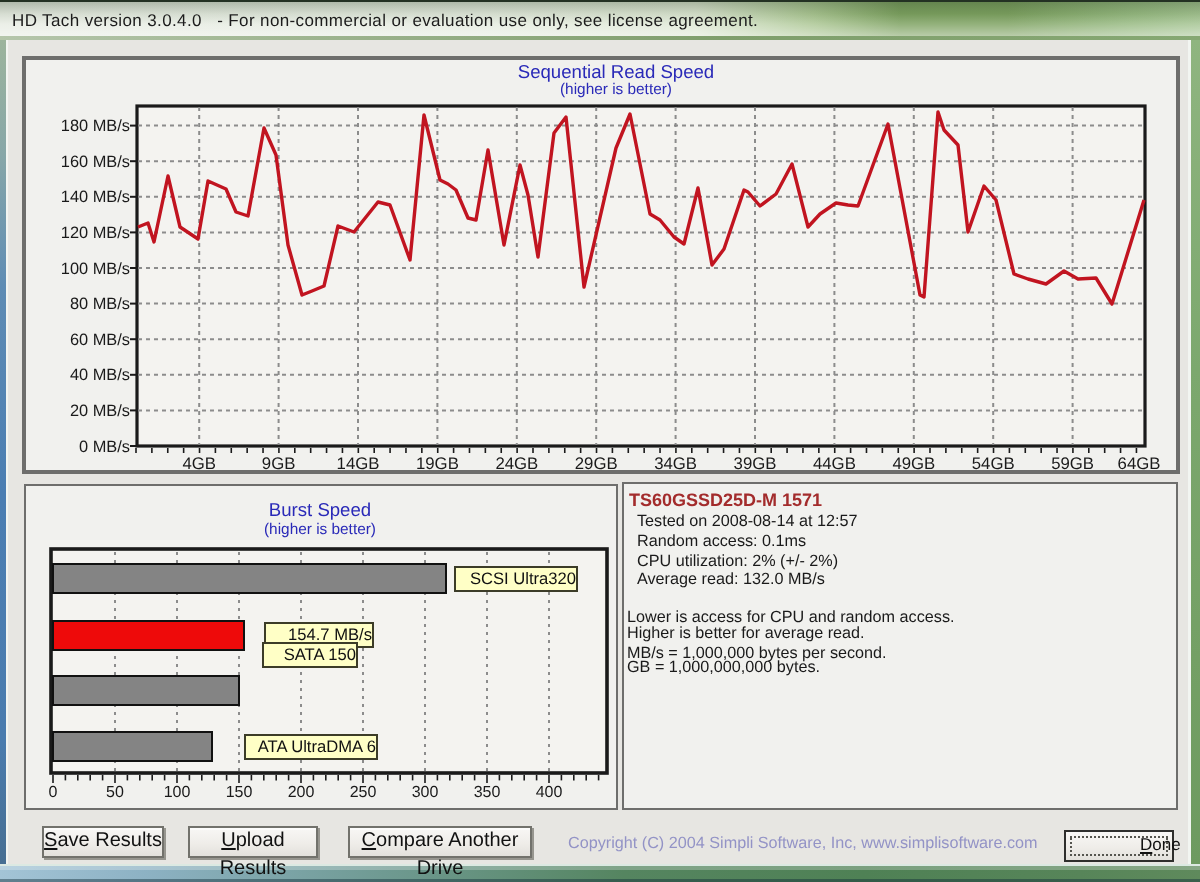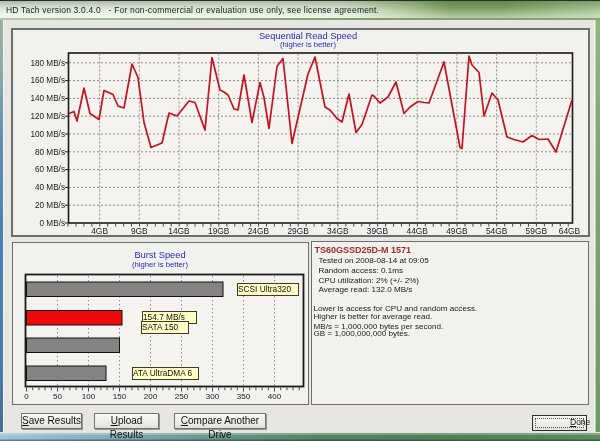--- a/index.html
+++ b/index.html
@@ -27,21 +27,21 @@
 
 .panel { position:absolute; background:#f1f1ee; border:2px solid #6e6e6c; }
 #chartpanel { left:11.3px; top:27.5px; width:578.5px; height:209.5px; }
 #burstpanel { left:11.5px; top:241.5px; width:297.5px; height:163.5px; border-width:1.5px; }
 #infopanel  { left:310.5px; top:241px; width:278.5px; height:164px; border-width:1.5px; }
 
 .bluetitle { position:absolute; color:#2a2ab8; font-size:9.3px; text-align:center; white-space:nowrap; }
 .small { position:absolute; font-size:8.1px; color:#1a1a1a; white-space:nowrap; }
 
 .badge { position:absolute; background:#ffffc6; border:1px solid #3c3c28; font-size:8.3px; color:#111;
-  text-align:left; white-space:nowrap;margin-left:10px; }
+  text-align:right; white-space:nowrap; }
 
 .btn { position:absolute; background:linear-gradient(to bottom,#f8f7f5 0%,#efede9 55%,#e3e1dc 100%);
   border:1px solid #72726c; font-size:10px; color:#111;
   text-align:center; box-shadow:inset 0 1px 0 #fcfcfb, 1px 1px 0 #97968f; }
 #done { border:1.5px solid #2e2e2c; box-shadow:none; outline:1px dotted #55554f; outline-offset:-4px;padding-left:37px; }
 
 svg { position:absolute; left:0; top:0; }
 </style>
 </head>
 <body>
@@ -288,27 +288,28 @@
       <text x="274.5" y="398.5">400</text>
     </g>
   </svg>
 
   <div class="badge" style="left:227px;  top:282.5px; width:62px; height:13px; line-height:11px;">SCSI Ultra320</div>
   <div class="badge" style="left:132px;  top:311px;   width:55px; height:13px;   line-height:11px;">154.7 MB/s</div>
   <div class="badge" style="left:131px;  top:321px;   width:48px; height:13px; line-height:11px;">SATA 150</div>
   <div class="badge" style="left:122px;  top:366.5px; width:67px; height:13px;   line-height:11px;">ATA UltraDMA 6</div>
 
   <div class="small" style="left:314.5px; top:244.8px; font-weight:bold; font-size:9px; color:#a32c2c;">TS60GSSD25D-M 1571</div>
-  <div class="small" style="left:318.5px; top:255.9px;">Tested on 2008-08-14 at 09:05</div>
+  <div class="small" style="left:318.5px; top:255.9px;">Tested on 2008-08-14 at 12:57</div>
   <div class="small" style="left:318.5px; top:265.8px;">Random access: 0.1ms</div>
   <div class="small" style="left:318.5px; top:275.8px;">CPU utilization: 2% (+/- 2%)</div>
   <div class="small" style="left:318.5px; top:285.1px;">Average read: 132.0 MB/s</div>
   <div class="small" style="left:313.5px; top:304.4px;">Lower is access for CPU and random access.</div>
   <div class="small" style="left:313.5px; top:312.1px;">Higher is better for average read.</div>
   <div class="small" style="left:313.5px; top:322.3px;">MB/s = 1,000,000 bytes per second.</div>
   <div class="small" style="left:313.5px; top:329.0px;">GB = 1,000,000,000 bytes.</div>
 
   <div class="btn" style="left:21px;  top:412.5px; width:61px; height:16px; line-height:14px;"><u>S</u>ave Results</div>
   <div class="btn" style="left:94px;  top:412.5px; width:65px; height:16px; line-height:14px;"><u>U</u>pload Results</div>
   <div class="btn" style="left:174px; top:412.5px; width:92px; height:16px; line-height:14px;"><u>C</u>ompare Another Drive</div>
   <div class="btn" id="done" style="left:532px; top:415px; width:55px; height:16.2px; line-height:12.5px; font-size:8.5px;"><u>D</u>one</div>
 
+  <div class="small" style="left:284px; top:416.5px; color:#9393c6; font-size:8.1px;">Copyright (C) 2004 Simpli Software, Inc, www.simplisoftware.com</div>
 </div>
 
 </body></html>

